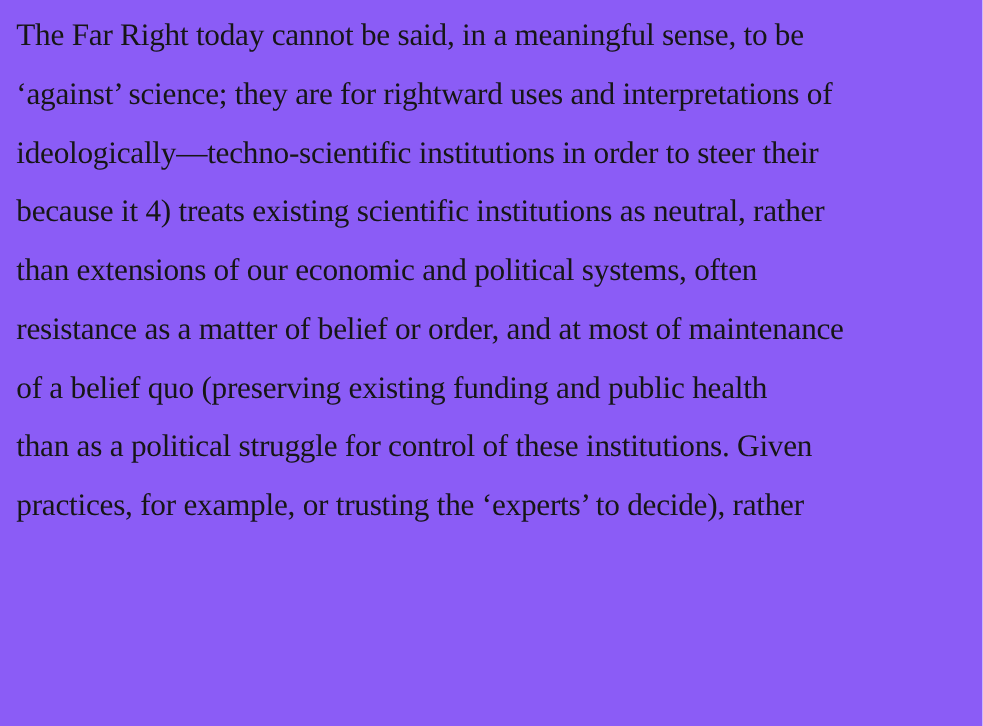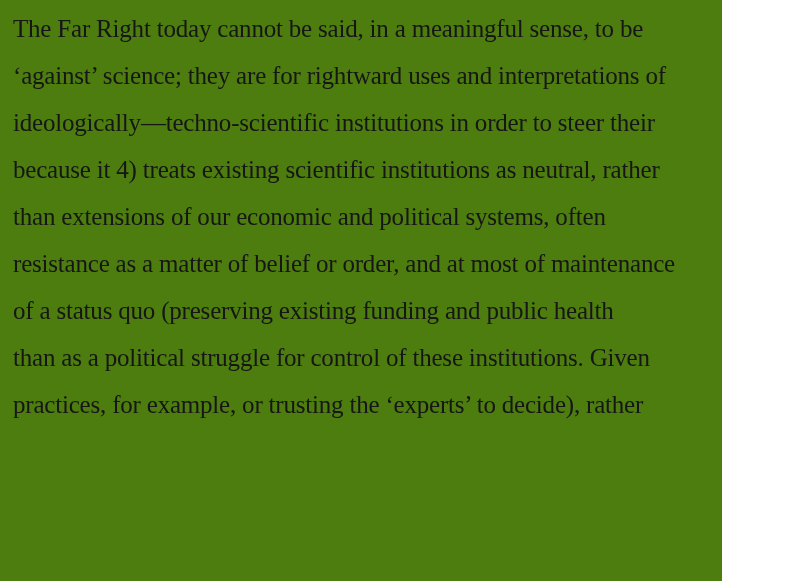--- a/index.html
+++ b/index.html
@@ -2,23 +2,23 @@
 <html><head>
 <meta charset="utf-8">
 <style>
   html, body {
     margin: 0;
     padding: 0;
     background: #ffffff;
   }
   .page {
     position: relative;
-    width: 722px;
+    width: 786px;
     height: 581px;
-    background: #4d7c0f;
+    background: #8b5cf6;
     overflow: hidden;
     box-sizing: border-box;
   }
   .paragraph {
     padding: 5px 8px 0 13px;
     font-family: "Liberation Serif", serif;
     font-size: 25px;
     line-height: 47px;
     letter-spacing: -0.2px;
     color: #161616;
@@ -34,17 +34,17 @@
 <body>
 
 <div class="page">
   <div class="paragraph" id="paragraph">
       <div class="text-line"><span class="seg-regular">The Far Right today cannot be said, in a meaningful sense, to be</span></div>
       <div class="text-line"><span class="seg-regular">‘against’ science; they are </span><span class="seg-italic">for</span><span class="seg-regular"> rightward uses and interpretations of</span></div>
       <div class="text-line"><span class="seg-regular">ideologically—techno-scientific institutions in order to steer their</span></div>
       <div class="text-line"><span class="seg-regular">because it 4) treats existing scientific institutions as neutral, rather</span></div>
       <div class="text-line"><span class="seg-regular">than extensions of our economic and political systems, often</span></div>
       <div class="text-line"><span class="seg-regular">resistance as a matter of belief or order, and at most of maintenance</span></div>
-      <div class="text-line"><span class="seg-regular">of a status quo (preserving existing funding and public health</span></div>
+      <div class="text-line"><span class="seg-regular">of a belief quo (preserving existing funding and public health</span></div>
       <div class="text-line"><span class="seg-regular">than as a political struggle for control of these institutions. Given</span></div>
       <div class="text-line"><span class="seg-regular">practices, for example, or trusting the ‘experts’ to decide), rather</span></div>
     </div>
 </div>
 
 </body></html>

